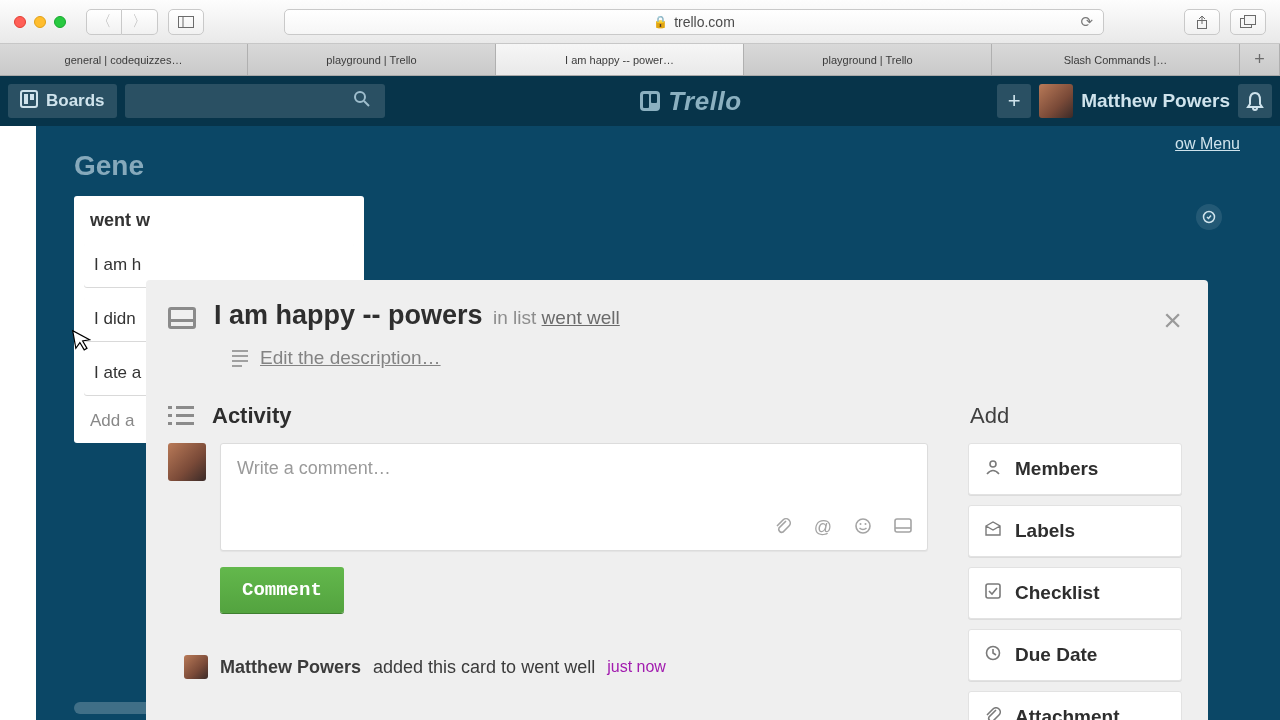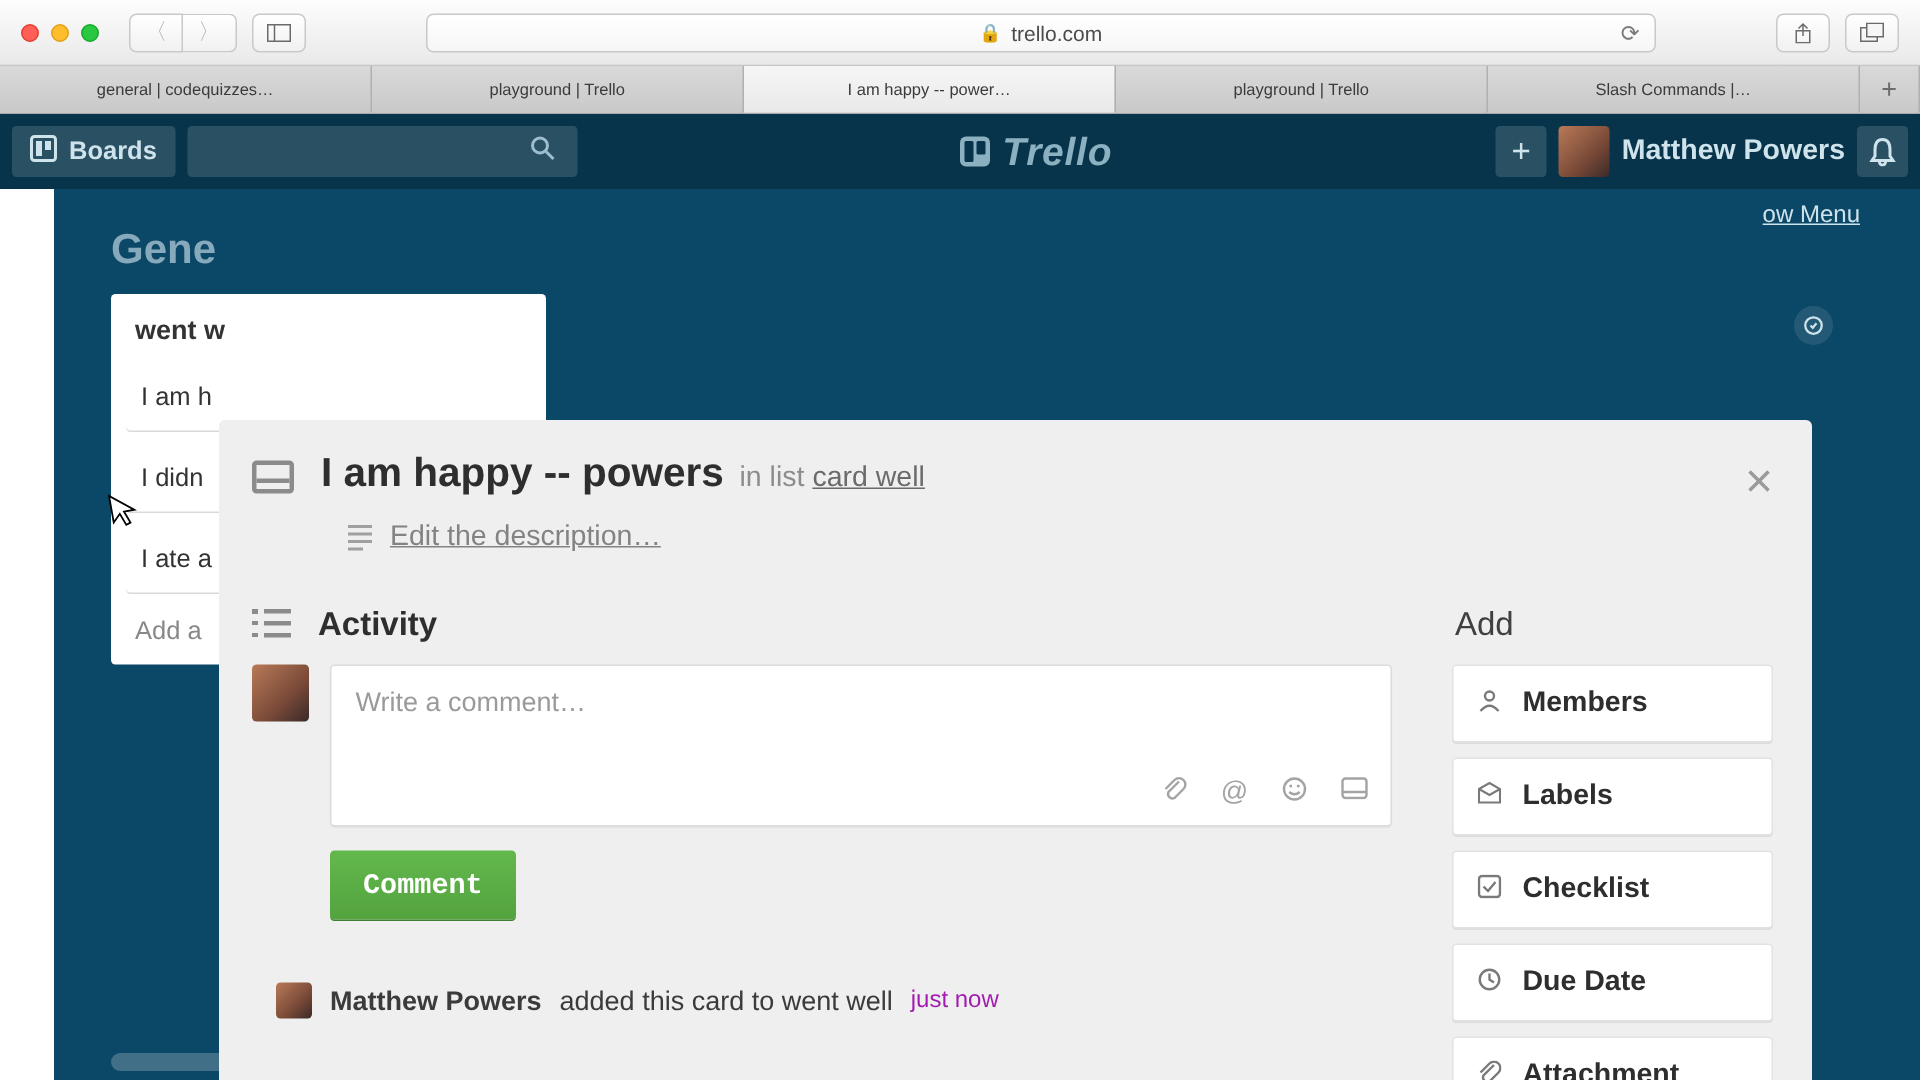--- a/index.html
+++ b/index.html
@@ -221,21 +221,21 @@
   <div class="overlay">
     <div class="modal">
       <div class="close-x">×</div>
 
       <div class="card-hdr">
         <div class="ic"></div>
         <div>
           <span class="card-title">I am happy -- powers</span>
           <span class="inlist">
             <span>in list</span>
-            <span class="ll">card well</span>
+            <span class="ll">went well</span>
           </span>
         </div>
       </div>
 
       <div class="desc-row">
         <span class="lines">
             <i></i>
             <i></i>
             <i></i>
             <i style="width:10px"></i>

